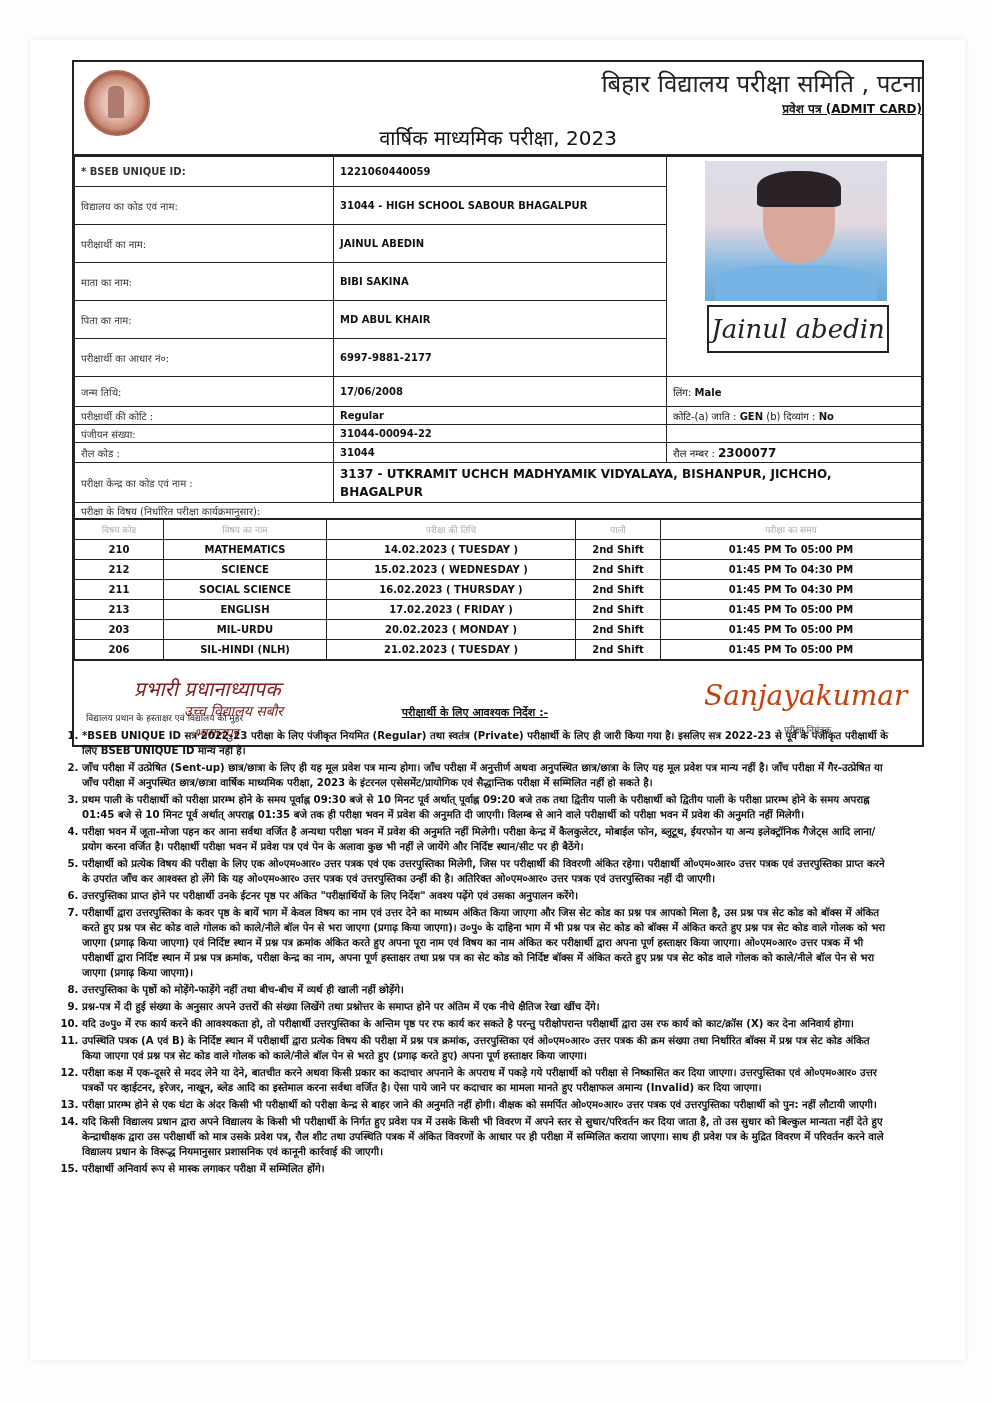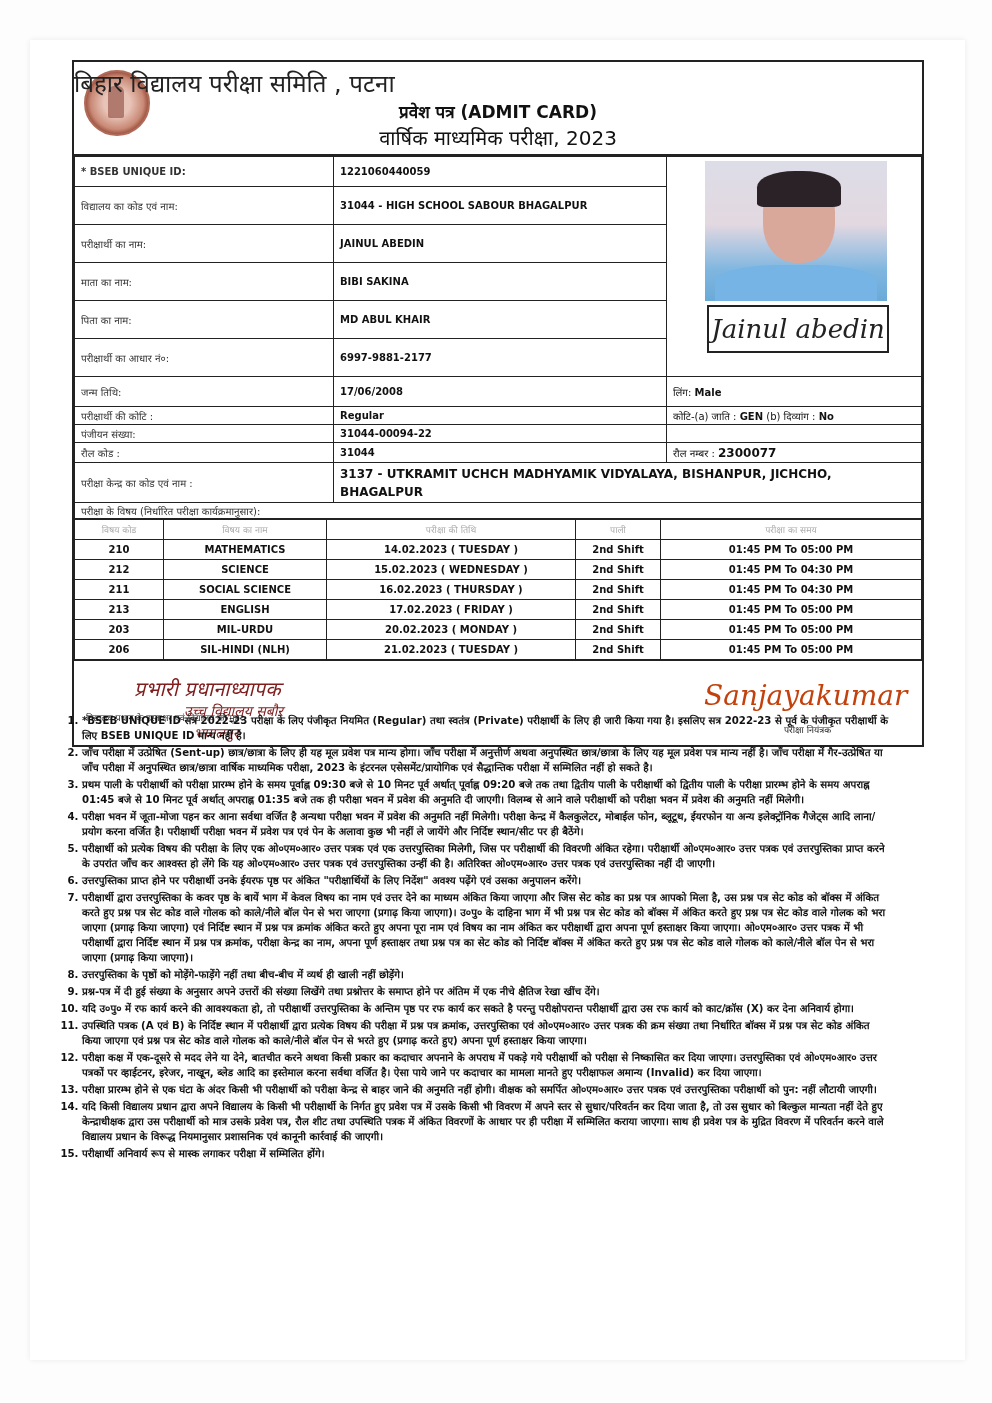--- a/index.html
+++ b/index.html
@@ -2,22 +2,22 @@
 <html><head>
 <meta charset="utf-8">
 <style>
   html,body{margin:0;padding:0;}
   body{width:992px;height:1403px;background:#fdfdfd;font-family:"DejaVu Sans",sans-serif;color:#111;position:relative;overflow:hidden;}
   .page{position:absolute;left:30px;top:40px;width:935px;height:1320px;background:#fff;box-shadow:0 0 6px rgba(0,0,0,0.08);}
   .card{position:absolute;left:42px;top:20px;width:848px;border:2px solid #222;}
   .hdr{height:92px;position:relative;border-bottom:2px solid #222;}
   .logo{position:absolute;left:10px;top:8px;width:62px;height:62px;border-radius:50%;background:radial-gradient(circle,#e8c4b8 30%,#c98a76 60%,#a35a48 70%,#e2b8a8 85%);border:2px solid #b06a58;}
   .logo-inner{position:absolute;left:22px;top:14px;width:16px;height:32px;background:#8a4a3c;border-radius:6px 6px 2px 2px;opacity:.6;}
-  .t1{position:absolute;left:0;right:0;top:4px;text-align:left;font-size:24px;color:#222;}
-  .t2{position:absolute;left:0;right:0;top:38px;text-align:center;font-size:17px;font-weight:bold;}
+  .t1{position:absolute;left:0;right:0;top:4px;text-align:right;font-size:24px;color:#222;}
+  .t2{position:absolute;left:0;right:0;top:38px;text-align:right;font-size:12px;font-weight:bold;text-decoration:underline;}
   .t3{position:absolute;left:0;right:0;top:62px;text-align:center;font-size:20px;}
   table{border-collapse:collapse;width:100%;}
   .info td{border:1px solid #222;font-size:10px;padding:0 6px;vertical-align:middle;}
   .info td.lab{width:246px;color:#333;}
   .info td.val{width:320px;font-weight:bold;}
   .big{font-size:18px;font-weight:bold;}
   .photo-cell{position:relative;padding:0;}
   .photo{position:absolute;left:38px;top:4px;width:182px;height:140px;background:linear-gradient(180deg,#dcdde8 0%,#e3d8e0 45%,#7fb6e0 78%,#6aaad8 100%);overflow:hidden;}
   .face{position:absolute;left:58px;top:16px;width:72px;height:86px;background:#d9a89a;border-radius:40% 40% 45% 45%;}
   .hair{position:absolute;left:52px;top:10px;width:84px;height:36px;background:#2a2226;border-radius:45% 45% 10% 10%;}
@@ -170,27 +170,28 @@
       <div class="hw" style="left:110px;top:40px;font-size:14px">उच्च विद्यालय सबौर</div>
       <div class="hw" style="left:120px;top:62px;font-size:14px">भागलपुर</div>
       <div style="position:absolute;left:12px;top:50px;font-size:9px;color:#222">विद्यालय प्रधान के हस्ताक्षर एवं विद्यालय की मुहर</div>
       <div class="hw" style="left:630px;top:18px;font-size:28px;color:#c2410c">Sanjayakumar</div>
       <div style="position:absolute;left:710px;top:62px;font-size:9px;color:#222">परीक्षा नियंत्रक</div>
     </div>
   </div>
 </div>
 
 <div class="inst">
+  <div class="inst-title">परीक्षार्थी के लिए आवश्यक निर्देश :-</div>
   <ol>
     <li>*BSEB UNIQUE ID सत्र 2022-23 परीक्षा के लिए पंजीकृत नियमित (Regular) तथा स्वतंत्र (Private) परीक्षार्थी के लिए ही जारी किया गया है। इसलिए सत्र 2022-23 से पूर्व के पंजीकृत परीक्षार्थी के लिए BSEB UNIQUE ID मान्य नहीं है।</li>
     <li>जाँच परीक्षा में उत्प्रेषित (Sent-up) छात्र/छात्रा के लिए ही यह मूल प्रवेश पत्र मान्य होगा। जाँच परीक्षा में अनुत्तीर्ण अथवा अनुपस्थित छात्र/छात्रा के लिए यह मूल प्रवेश पत्र मान्य नहीं है। जाँच परीक्षा में गैर-उत्प्रेषित या जाँच परीक्षा में अनुपस्थित छात्र/छात्रा वार्षिक माध्यमिक परीक्षा, 2023 के इंटरनल एसेसमेंट/प्रायोगिक एवं सैद्धान्तिक परीक्षा में सम्मिलित नहीं हो सकते है।</li>
     <li>प्रथम पाली के परीक्षार्थी को परीक्षा प्रारम्भ होने के समय पूर्वाह्न 09:30 बजे से 10 मिनट पूर्व अर्थात् पूर्वाह्न 09:20 बजे तक तथा द्वितीय पाली के परीक्षार्थी को द्वितीय पाली के परीक्षा प्रारम्भ होने के समय अपराह्न 01:45 बजे से 10 मिनट पूर्व अर्थात् अपराह्न 01:35 बजे तक ही परीक्षा भवन में प्रवेश की अनुमति दी जाएगी। विलम्ब से आने वाले परीक्षार्थी को परीक्षा भवन में प्रवेश की अनुमति नहीं मिलेगी।</li>
     <li>परीक्षा भवन में जूता-मोजा पहन कर आना सर्वथा वर्जित है अन्यथा परीक्षा भवन में प्रवेश की अनुमति नहीं मिलेगी। परीक्षा केन्द्र में कैलकुलेटर, मोबाईल फोन, ब्लूटूथ, ईयरफोन या अन्य इलेक्ट्रॉनिक गैजेट्स आदि लाना/प्रयोग करना वर्जित है। परीक्षार्थी परीक्षा भवन में प्रवेश पत्र एवं पेन के अलावा कुछ भी नहीं ले जायेंगे और निर्दिष्ट स्थान/सीट पर ही बैठेंगे।</li>
     <li>परीक्षार्थी को प्रत्येक विषय की परीक्षा के लिए एक ओ०एम०आर० उत्तर पत्रक एवं एक उत्तरपुस्तिका मिलेगी, जिस पर परीक्षार्थी की विवरणी अंकित रहेगा। परीक्षार्थी ओ०एम०आर० उत्तर पत्रक एवं उत्तरपुस्तिका प्राप्त करने के उपरांत जाँच कर आश्वस्त हो लेंगे कि यह ओ०एम०आर० उत्तर पत्रक एवं उत्तरपुस्तिका उन्हीं की है। अतिरिक्त ओ०एम०आर० उत्तर पत्रक एवं उत्तरपुस्तिका नहीं दी जाएगी।</li>
-    <li>उत्तरपुस्तिका प्राप्त होने पर परीक्षार्थी उनके ईयरफ पृष्ठ पर अंकित "परीक्षार्थियों के लिए निर्देश" अवश्य पढ़ेंगे एवं उसका अनुपालन करेंगे।</li>
+    <li>उत्तरपुस्तिका प्राप्त होने पर परीक्षार्थी उनके ईटनर पृष्ठ पर अंकित "परीक्षार्थियों के लिए निर्देश" अवश्य पढ़ेंगे एवं उसका अनुपालन करेंगे।</li>
     <li>परीक्षार्थी द्वारा उत्तरपुस्तिका के कवर पृष्ठ के बायें भाग में केवल विषय का नाम एवं उत्तर देने का माध्यम अंकित किया जाएगा और जिस सेट कोड का प्रश्न पत्र आपको मिला है, उस प्रश्न पत्र सेट कोड को बॉक्स में अंकित करते हुए प्रश्न पत्र सेट कोड वाले गोलक को काले/नीले बॉल पेन से भरा जाएगा (प्रगाढ़ किया जाएगा)। उ०पु० के दाहिना भाग में भी प्रश्न पत्र सेट कोड को बॉक्स में अंकित करते हुए प्रश्न पत्र सेट कोड वाले गोलक को भरा जाएगा (प्रगाढ़ किया जाएगा) एवं निर्दिष्ट स्थान में प्रश्न पत्र क्रमांक अंकित करते हुए अपना पूरा नाम एवं विषय का नाम अंकित कर परीक्षार्थी द्वारा अपना पूर्ण हस्ताक्षर किया जाएगा। ओ०एम०आर० उत्तर पत्रक में भी परीक्षार्थी द्वारा निर्दिष्ट स्थान में प्रश्न पत्र क्रमांक, परीक्षा केन्द्र का नाम, अपना पूर्ण हस्ताक्षर तथा प्रश्न पत्र का सेट कोड को निर्दिष्ट बॉक्स में अंकित करते हुए प्रश्न पत्र सेट कोड वाले गोलक को काले/नीले बॉल पेन से भरा जाएगा (प्रगाढ़ किया जाएगा)।</li>
     <li>उत्तरपुस्तिका के पृष्ठों को मोड़ेंगे-फाड़ेंगे नहीं तथा बीच-बीच में व्यर्थ ही खाली नहीं छोड़ेंगे।</li>
     <li>प्रश्न-पत्र में दी हुई संख्या के अनुसार अपने उत्तरों की संख्या लिखेंगे तथा प्रश्नोत्तर के समाप्त होने पर अंतिम में एक नीचे क्षैतिज रेखा खींच देंगे।</li>
     <li>यदि उ०पु० में रफ कार्य करने की आवश्यकता हो, तो परीक्षार्थी उत्तरपुस्तिका के अन्तिम पृष्ठ पर रफ कार्य कर सकते है परन्तु परीक्षोपरान्त परीक्षार्थी द्वारा उस रफ कार्य को काट/क्रॉस (X) कर देना अनिवार्य होगा।</li>
     <li>उपस्थिति पत्रक (A एवं B) के निर्दिष्ट स्थान में परीक्षार्थी द्वारा प्रत्येक विषय की परीक्षा में प्रश्न पत्र क्रमांक, उत्तरपुस्तिका एवं ओ०एम०आर० उत्तर पत्रक की क्रम संख्या तथा निर्धारित बॉक्स में प्रश्न पत्र सेट कोड अंकित किया जाएगा एवं प्रश्न पत्र सेट कोड वाले गोलक को काले/नीले बॉल पेन से भरते हुए (प्रगाढ़ करते हुए) अपना पूर्ण हस्ताक्षर किया जाएगा।</li>
     <li>परीक्षा कक्ष में एक-दूसरे से मदद लेने या देने, बातचीत करने अथवा किसी प्रकार का कदाचार अपनाने के अपराध में पकड़े गये परीक्षार्थी को परीक्षा से निष्कासित कर दिया जाएगा। उत्तरपुस्तिका एवं ओ०एम०आर० उत्तर पत्रकों पर व्हाईटनर, इरेजर, नाखून, ब्लेड आदि का इस्तेमाल करना सर्वथा वर्जित है। ऐसा पाये जाने पर कदाचार का मामला मानते हुए परीक्षाफल अमान्य (Invalid) कर दिया जाएगा।</li>
     <li>परीक्षा प्रारम्भ होने से एक घंटा के अंदर किसी भी परीक्षार्थी को परीक्षा केन्द्र से बाहर जाने की अनुमति नहीं होगी। वीक्षक को समर्पित ओ०एम०आर० उत्तर पत्रक एवं उत्तरपुस्तिका परीक्षार्थी को पुन: नहीं लौटायी जाएगी।</li>
     <li>यदि किसी विद्यालय प्रधान द्वारा अपने विद्यालय के किसी भी परीक्षार्थी के निर्गत हुए प्रवेश पत्र में उसके किसी भी विवरण में अपने स्तर से सुधार/परिवर्तन कर दिया जाता है, तो उस सुधार को बिल्कुल मान्यता नहीं देते हुए केन्द्राधीक्षक द्वारा उस परीक्षार्थी को मात्र उसके प्रवेश पत्र, रौल शीट तथा उपस्थिति पत्रक में अंकित विवरणों के आधार पर ही परीक्षा में सम्मिलित कराया जाएगा। साथ ही प्रवेश पत्र के मुद्रित विवरण में परिवर्तन करने वाले विद्यालय प्रधान के विरूद्ध नियमानुसार प्रशासनिक एवं कानूनी कार्रवाई की जाएगी।</li>
     <li>परीक्षार्थी अनिवार्य रूप से मास्क लगाकर परीक्षा में सम्मिलित होंगे।</li>
   </ol>

